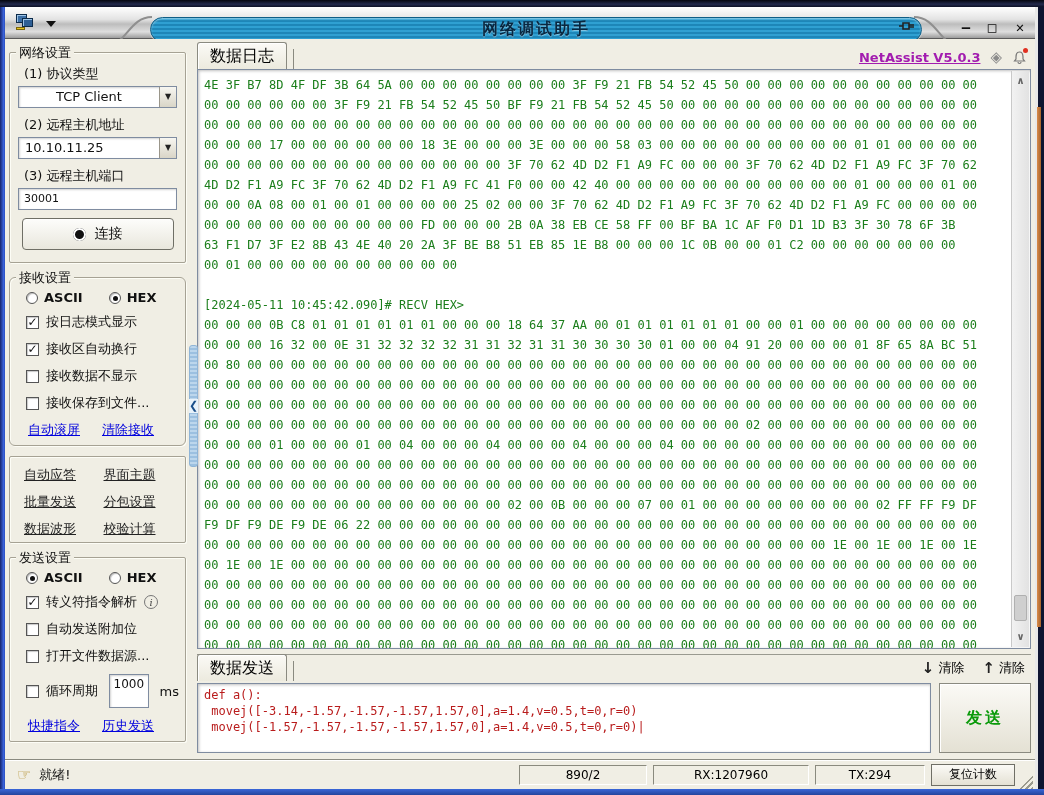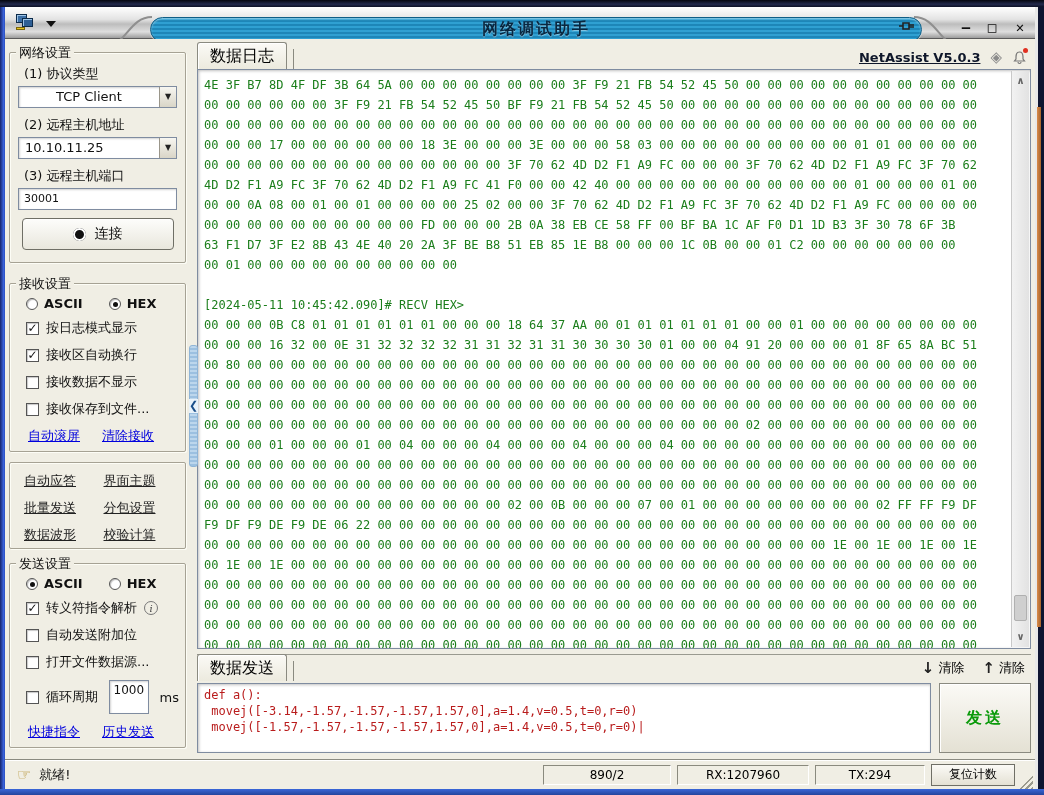--- a/index.html
+++ b/index.html
@@ -66,21 +66,21 @@
   
   .splitter { position:absolute; left:184px; top:306px; width:9px; height:122px; background:repeating-linear-gradient(180deg,#bcd6ec 0 2px,#9cc0e0 2px 4px); border:1px solid #8fb4d6; border-radius:3px; display:flex; align-items:center; justify-content:center; cursor:pointer; z-index:5; }
   .splitter .chev { color:#1a4f8a; font-size:11px; font-weight:bold; background:#e8f2fa; line-height:14px; }
 
   
   .main { flex:1; display:flex; flex-direction:column; padding:5px 4px 0 8px; min-width:0; }
   .tabrow { height:25px; flex:none; display:flex; align-items:flex-end; position:relative; }
   .tab { padding:3px 12px 2px 12px; font-size:16px; border:1px solid #8a8a80; border-bottom:none; background:linear-gradient(180deg,#fbfaf6,#eceade); box-shadow:inset 1px 1px 0 #fff; border-radius:3px 3px 0 0; cursor:pointer; }
   .tab-sep { width:1px; height:20px; background:#8a8a80; margin-left:6px; }
   .tab-right { position:absolute; right:4px; bottom:3px; display:flex; align-items:center; gap:10px; }
-  .ver-link { color:#0f172a; font-weight:bold; font-size:13px; text-decoration:underline; cursor:pointer; }
+  .ver-link { color:#a21caf; font-weight:bold; font-size:13px; text-decoration:underline; cursor:pointer; }
   .gem { color:#8a8a8a; font-size:15px; cursor:pointer; }
   .bell { position:relative; width:15px; height:15px; cursor:pointer; }
   .bell svg { display:block; }
   .bell .dot { position:absolute; right:-1px; top:-2px; width:5px; height:5px; border-radius:50%; background:#e03020; }
 
   .logbox { flex:1; background:#fff; border:1px solid #7f8ca0; box-shadow:inset 1px 1px 3px rgba(0,0,0,.25); position:relative; overflow:hidden; padding:5px 24px 2px 6px; }
   .hex-lines { font-family:"DejaVu Sans Mono", monospace; font-size:12px; line-height:20px; color:#1b7e1b; white-space:pre; }
   .hex-line { height:20px; overflow:hidden; }
   .vscroll { position:absolute; right:1px; top:1px; bottom:1px; width:18px; background:linear-gradient(90deg,#f2f2f2,#e2e2e2); border-left:1px solid #c9c9c9; cursor:pointer; }
   .vs-up, .vs-down { position:absolute; left:0; right:0; height:16px; text-align:center; color:#666; font-size:10px; line-height:16px; font-weight:bold; }
@@ -95,21 +95,21 @@
   .sendrow { height:70px; flex:none; display:flex; margin:2px 0 6px 0; gap:8px; }
   .sendbox { flex:1; background:#fff; border:1px solid #7f8ca0; box-shadow:inset 1px 1px 3px rgba(0,0,0,.25); padding:3px 6px; font-family:"DejaVu Sans Mono", monospace; font-size:12px; line-height:16px; color:#b91c1c; white-space:pre; overflow:hidden; }
   .send-btn { width:92px; flex:none; background:linear-gradient(180deg,#fbfaf6,#e4e1d4); border:1px solid #8a8a80; box-shadow:inset 1px 1px 0 #fff; display:flex; align-items:center; justify-content:center; font-size:16px; font-weight:bold; color:#0a9a0a; letter-spacing:3px; cursor:pointer; }
 
   
   .statusbar { position:absolute; left:5px; right:9px; bottom:6px; height:30px; background:#f0eee4; border-top:1px solid #8a8a80; box-shadow:inset 0 1px 0 #fff; display:flex; align-items:center; font-size:13px; }
   .hand-icon { margin:0 8px 0 12px; color:#b08d2a; font-size:16px; }
   .status-ready { color:#111; }
   .spacer { flex:1; }
   .spanel { height:20px; border:1px solid; border-color:#8a8a7e #ffffff #ffffff #8a8a7e; background:#f0eee4; display:flex; align-items:center; justify-content:center; font-size:12px; margin-right:6px; }
-  .sp1 { width:128px; } .sp2 { width:132px; } .sp3 { width:110px; }
+  .sp1 { width:128px; } .sp2 { width:156px; } .sp3 { width:110px; }
   .reset-btn { height:22px; width:84px; border:1px solid #6f6f66; background:linear-gradient(180deg,#fbfaf6,#e4e1d4); display:flex; align-items:center; justify-content:center; font-size:12px; cursor:pointer; margin-right:4px; }
   .grip { width:14px; height:14px; margin-right:2px; align-self:flex-end; background:repeating-linear-gradient(135deg,transparent 0 2px,#9a9a8e 2px 4px); clip-path:polygon(100% 0,100% 100%,0 100%); }
 </style>
 </head>
 <body>
 
 <div class="window">
   <div class="frame-top"></div>
 
   <div class="titlebar">
@@ -155,21 +155,21 @@
           <span class="combo-btn">▼</span>
         </div>
         <div class="flabel">(3) 远程主机端口</div>
         <div class="tinput">30001</div>
         <div class="connect-btn">
           <span class="conn-dot"></span>
           <span>连接</span>
         </div>
       </div>
 
-      <div class="group" style="margin-top:20px; padding-bottom:2px;">
+      <div class="group" style="margin-top:14px; padding-bottom:2px;border-radius:6px;">
         <span class="gtitle">接收设置</span>
         <div class="radio-row">
           <span class="radio-item">
             <span class="radio"></span>
             <span>ASCII</span>
           </span>
           <span class="radio-item">
             <span class="radio on"></span>
             <span>HEX</span>
           </span>

